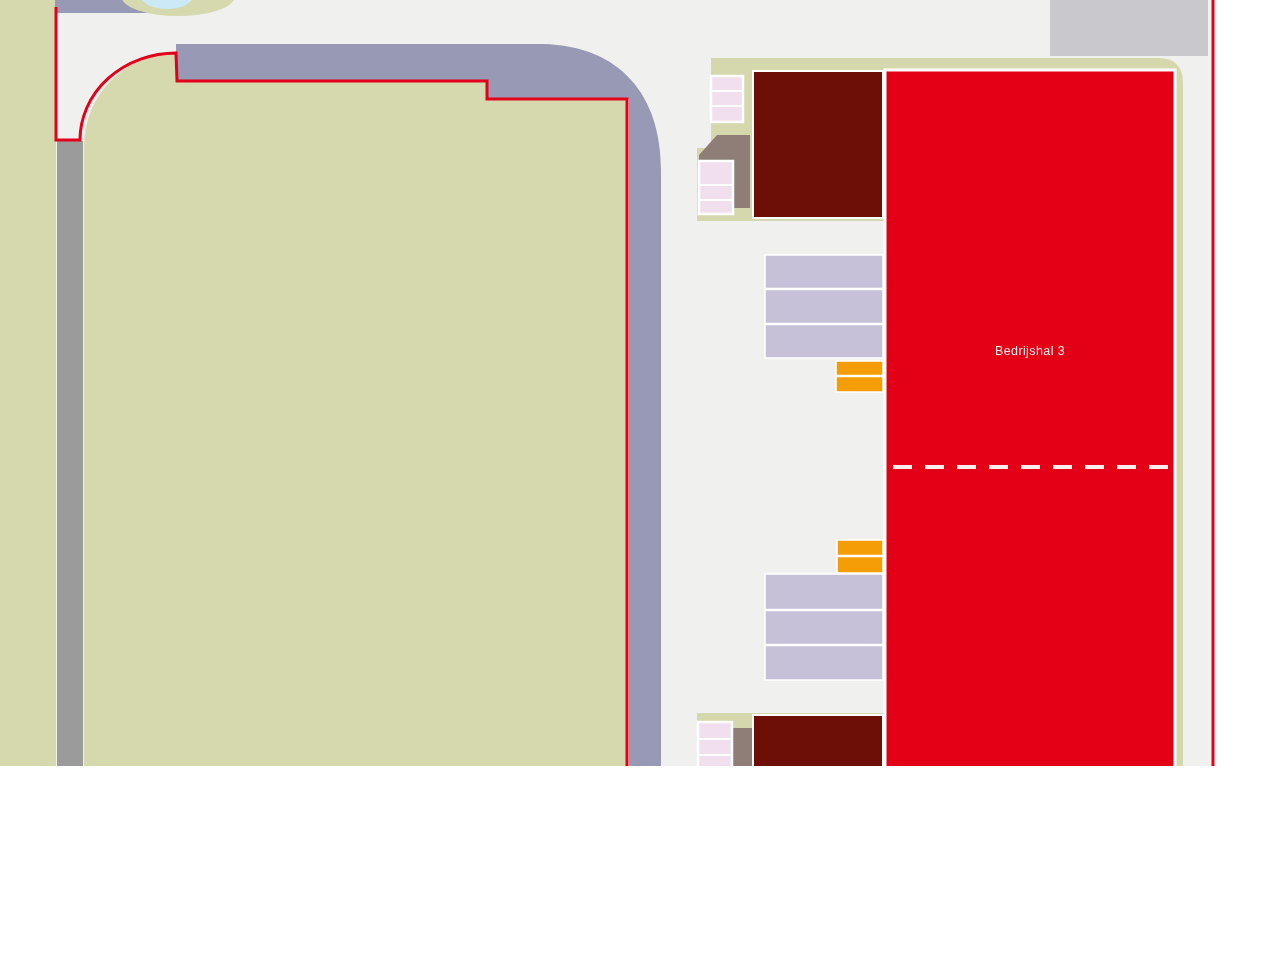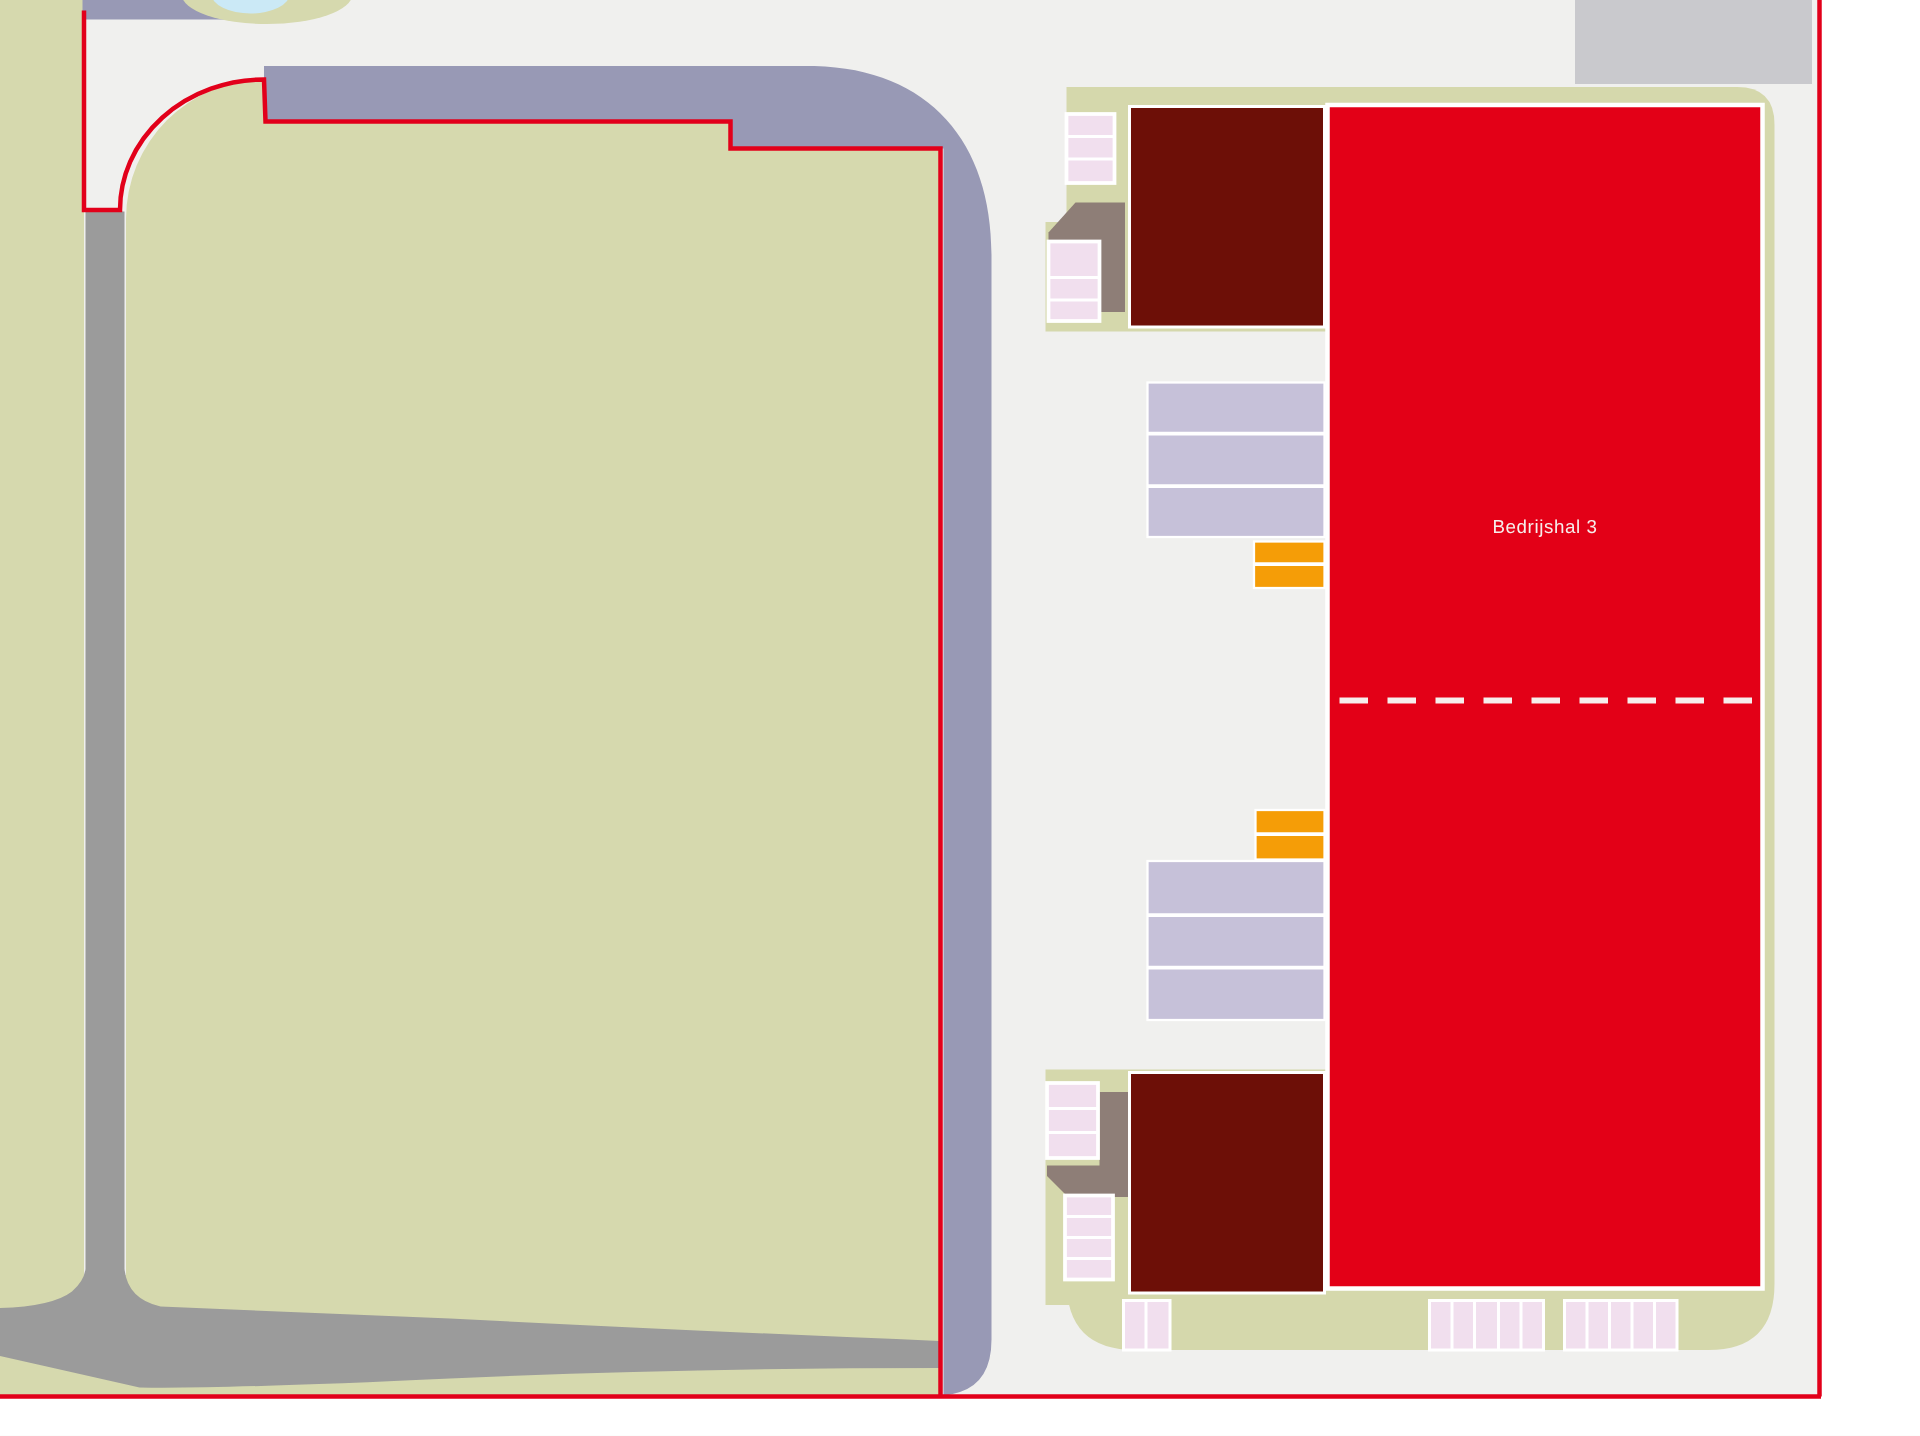--- a/index.html
+++ b/index.html
@@ -1,16 +1,16 @@
 <!DOCTYPE html>
 <html><head>
 <meta charset="utf-8">
 <style>
   html,body{margin:0;padding:0;background:#ffffff;}
-  #stage{width:1280px;height:957px;position:relative;overflow:hidden;background:#ffffff;}
+  #stage{width:1280px;height:766px;position:relative;overflow:hidden;background:#ffffff;}
   svg{display:block;}
   .hall-label{font-family:"Liberation Sans","DejaVu Sans",sans-serif;font-size:12.5px;letter-spacing:.4px;}
 </style>
 </head>
 <body>
 
 <div id="stage">
 <svg width="1280" height="957" viewBox="0 0 1280 957">
 
   <rect x="0" y="0" width="1214" height="932" fill="#f0f0ee"></rect>

